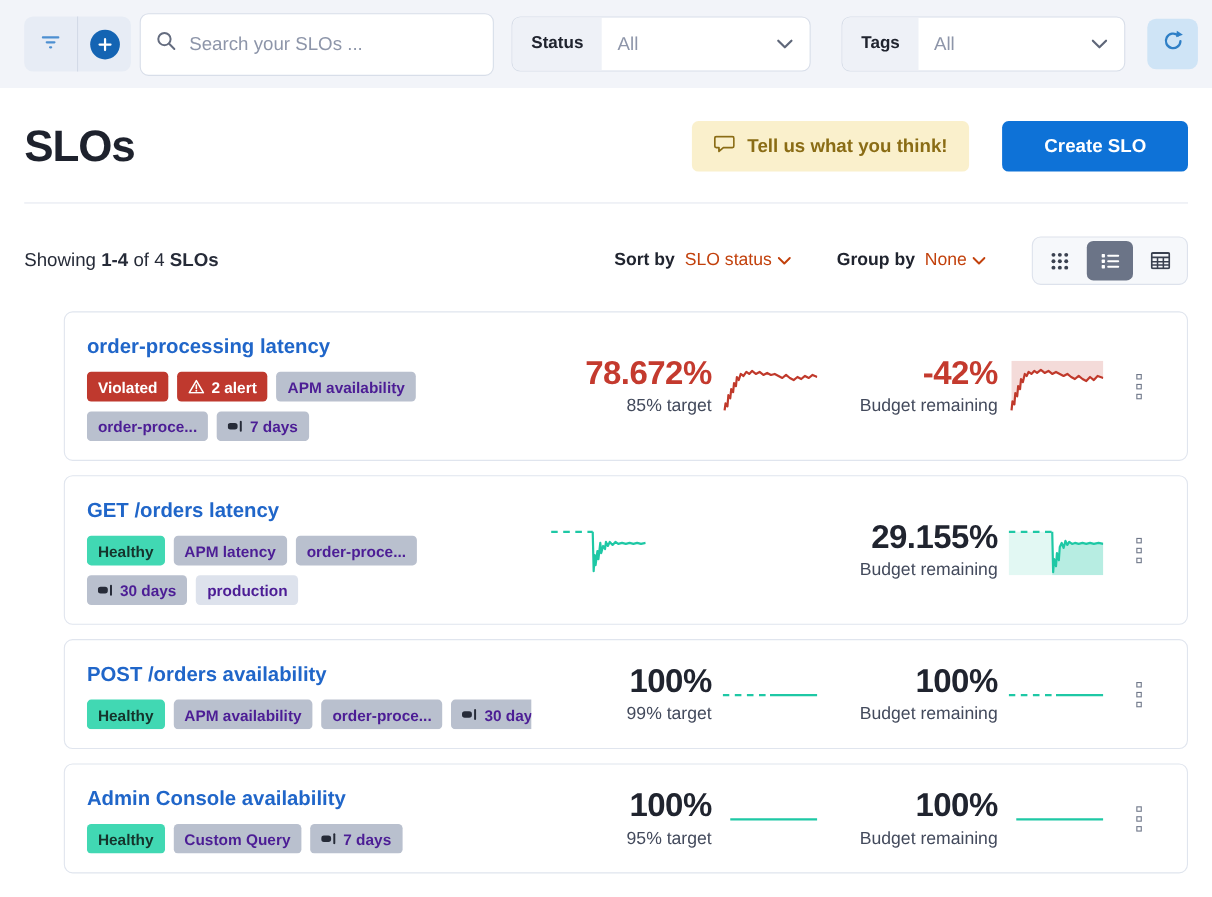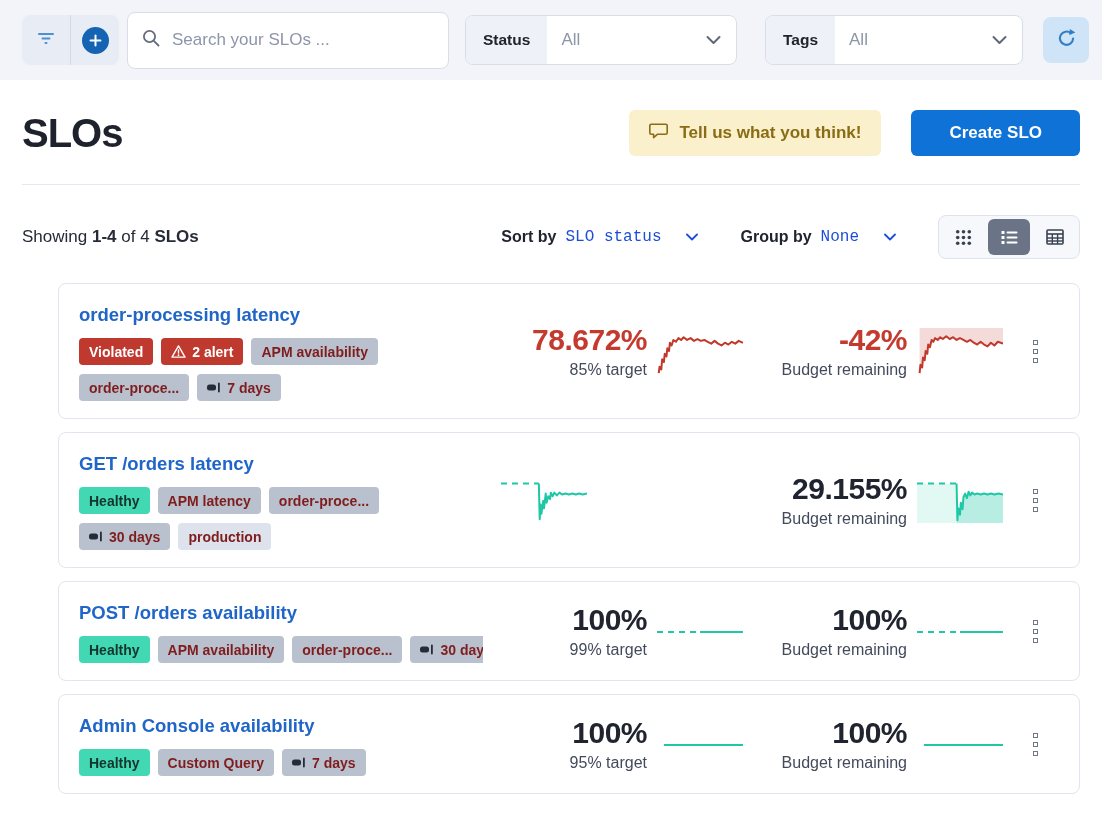--- a/index.html
+++ b/index.html
@@ -37,37 +37,37 @@
   .create-btn { height:46px; display:flex; align-items:center; padding:0 38px; background:#0e72d7; border-radius:6px;
     color:#fff; font-weight:700; font-size:17px; cursor:pointer; }
   .hdivider { height:1px; background:#e4e8f0; margin-top:28px; }
 
   
   .listbar { display:flex; align-items:center; margin-top:30px; }
   .showing { flex:1; font-size:17px; color:#262b38; }
   .b { font-weight:700; }
   .ctl-group { display:flex; align-items:center; gap:9px; font-size:16px; margin-right:42px; cursor:pointer; }
   .ctl-label { font-weight:700; color:#20242f; }
-  .ctl-value { color:#1d4ed8; display:flex; align-items:center; gap:25px;font-family:Liberation Mono, monospace; }
+  .ctl-value { color:#c2410c; display:flex; align-items:center; gap:5px; }
   .view-toggle { background:#f6f8fb; border:1px solid #dde2ec; border-radius:8px; padding:3px; display:flex; gap:4px; }
   .vt-btn { width:42px; height:36px; border-radius:6px; display:flex; align-items:center; justify-content:center;
     color:#3a4150; cursor:pointer; }
   .vt-btn.active { background:#6b7487; color:#fff; }
 
   
   .cards { margin-top:24px;margin-left:36px; }
   .card { border:1px solid #e0e5ee; border-radius:8px; padding:17px 20px; margin-bottom:13px;
     display:flex; align-items:center; background:#fff; }
   .card-main { flex:1; min-width:0; overflow:hidden; }
   .card-title { display:inline-block; color:#2066c9; font-size:18.5px; font-weight:700; margin-top:3px;
     text-decoration:none; cursor:pointer; }
   .badge-row { display:flex; gap:8px; margin-top:12px; white-space:nowrap; }
   .badge-row + .badge-row { margin-top:9px; }
   .badge { height:27px; display:inline-flex; align-items:center; gap:6px; padding:0 10px; border-radius:4px;
-    font-size:14px; font-weight:700; color:#7f1d1d; cursor:pointer; }
+    font-size:14px; font-weight:700; color:#4c1d95; cursor:pointer; }
   .badge-violated, .badge-alert { background:#bf392e; color:#fff; }
   .badge-healthy { background:#41d8b3; color:#15342c; }
   .badge-tag, .badge-window { background:#b9c0ce; }
   .badge-light { background:#dde2ec; }
   .badge-ic { display:flex; align-items:center; }
 
   .metric { width:252px; margin-left:8px; display:flex; align-items:center; flex:none; }
   .metric-text { flex:1; text-align:right; }
   .metric-value { font-size:30px; font-weight:700; letter-spacing:-0.5px; color:#20242f; }
   .metric-value.red { color:#c43a2e; }

